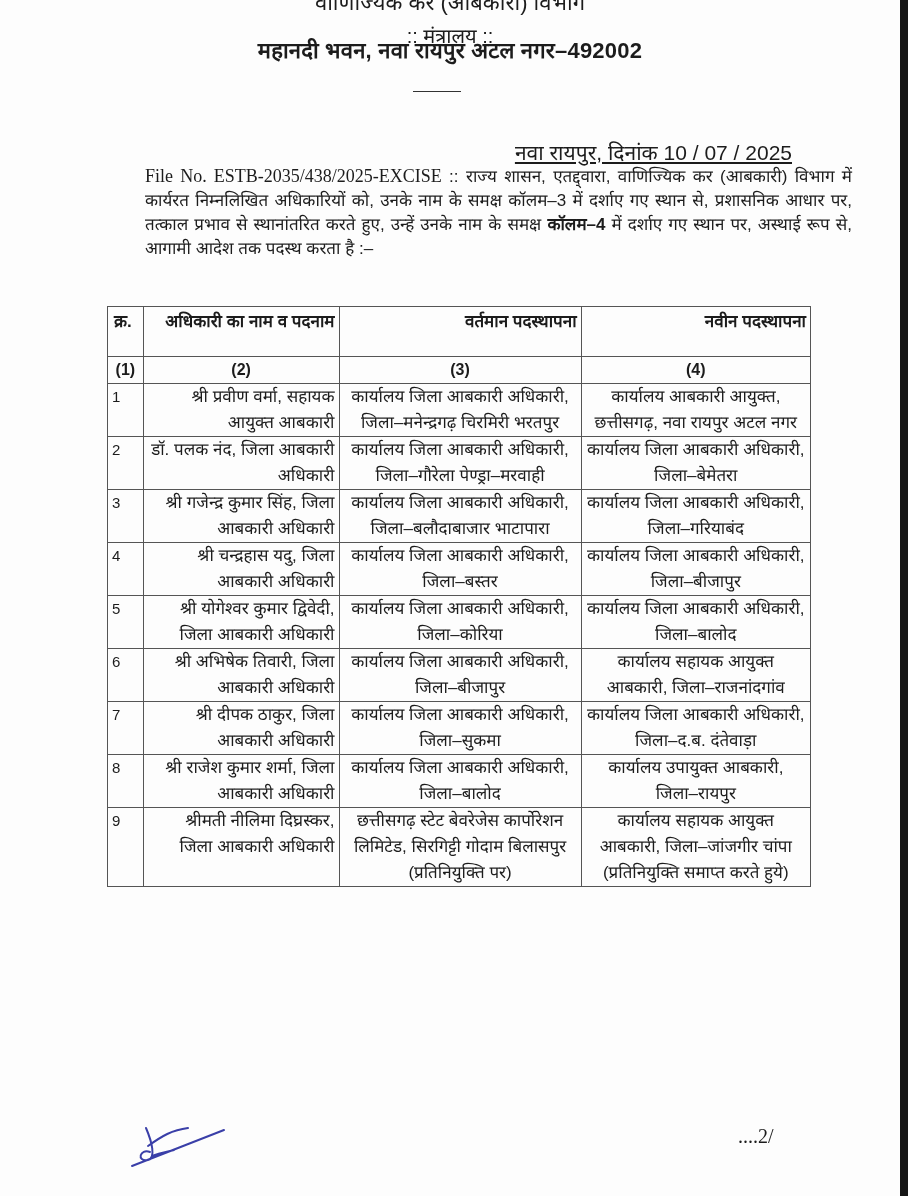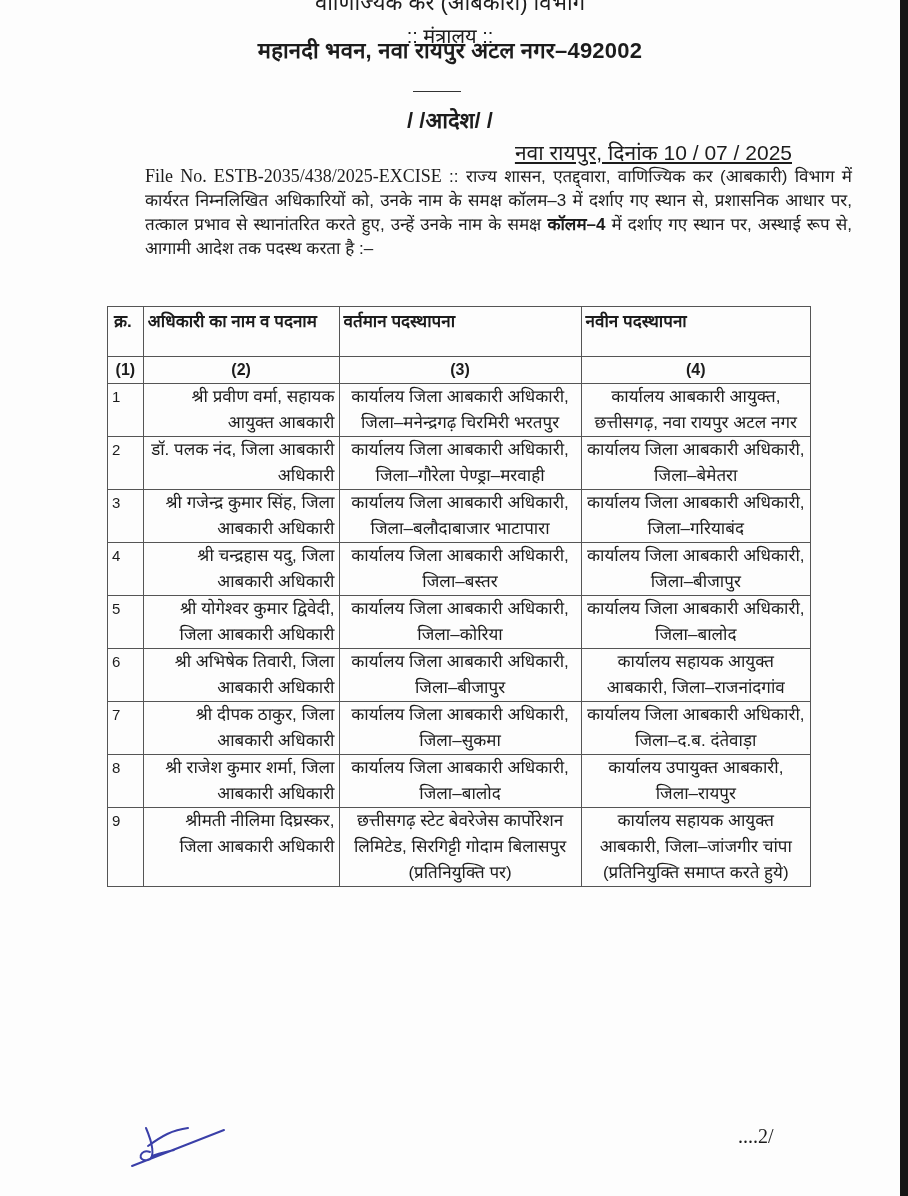--- a/index.html
+++ b/index.html
@@ -31,21 +31,21 @@
     .para .fileno { font-family: "Liberation Serif", "DejaVu Serif", serif; font-size: 18px; }
     .para b { font-weight: bold; }
 
     table.orders {
       position: absolute; left: 107px; top: 306px; width: 704px;
       border-collapse: collapse; font-size: 17px; line-height: 26px;
     }
     table.orders td, table.orders th {
       border: 1.3px solid #555; vertical-align: top; padding: 0 4px;
     }
-    table.orders th { font-weight: bold; text-align: left; padding-top: 2px; }
+    table.orders th { font-weight: bold; text-align: right; padding-top: 2px; }
     .c1 { width: 34px; }
     .c2 { width: 186px; }
     .c3 { width: 230px; }
     .c4 { width: 218px; }
     td.num { text-align: left; padding-left: 6px; font-size: 15px; padding-top: 2px; }
     td.name { text-align: right; padding-left: 6px; }
     td.cur, td.new { text-align: center; }
     tr.colnum td { text-align: center; font-weight: bold; font-size: 16px; }
     .hdr-row { height: 50px; }
 
@@ -58,21 +58,20 @@
     }
   </style>
 </head>
 <body>
 
 <div class="page">
   <div class="hdr hdr-dept">वाणिज्यिक कर (आबकारी) विभाग</div>
   <div class="hdr hdr-min">:: मंत्रालय ::</div>
   <div class="hdr hdr-addr">महानदी भवन, नवा रायपुर अटल नगर–492002</div>
   <div class="hdr-rule"></div>
-  <div class="hdr hdr-order">/ /आदेश/ /</div>
 
   <div class="date-line">नवा रायपुर, दिनांक 10 / 07 / 2025</div>
 
   <div class="para">
     <span class="fileno">File No. ESTB-2035/438/2025-EXCISE</span><span> :: राज्य शासन, एतद्द्वारा, वाणिज्यिक कर (आबकारी) विभाग में कार्यरत निम्नलिखित अधिकारियों को, उनके नाम के समक्ष कॉलम–3 में दर्शाए गए स्थान से, प्रशासनिक आधार पर, तत्काल प्रभाव से स्थानांतरित करते हुए, उन्हें उनके नाम के समक्ष </span><b>कॉलम–4</b><span> में दर्शाए गए स्थान पर, अस्थाई रूप से, आगामी आदेश तक पदस्थ करता है :–</span>
   </div>
 
   <table class="orders">
     <colgroup>
         <col class="c1">

